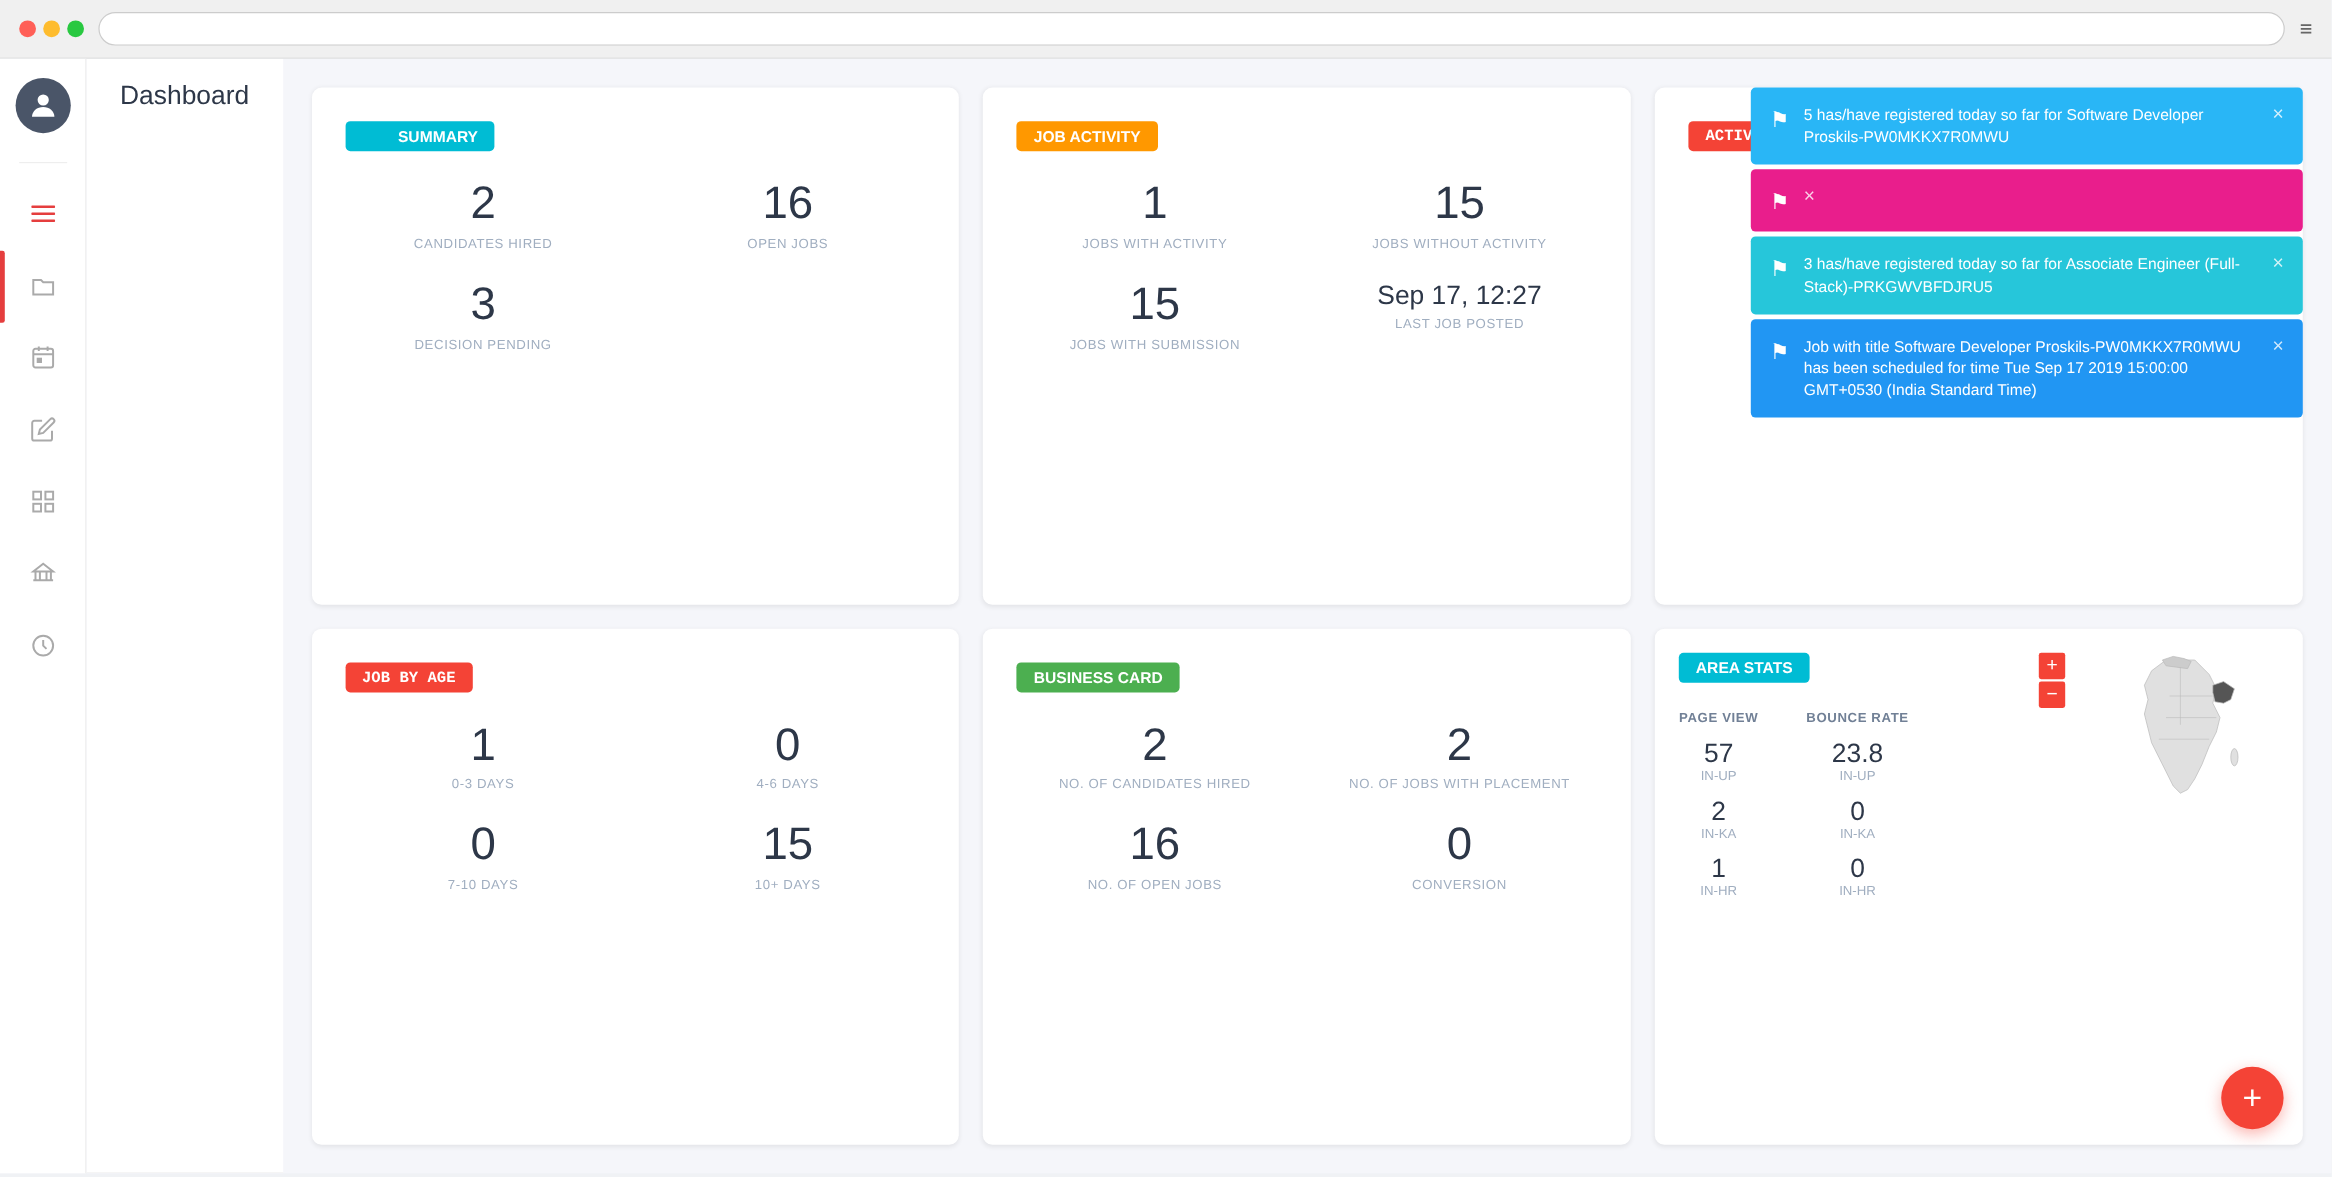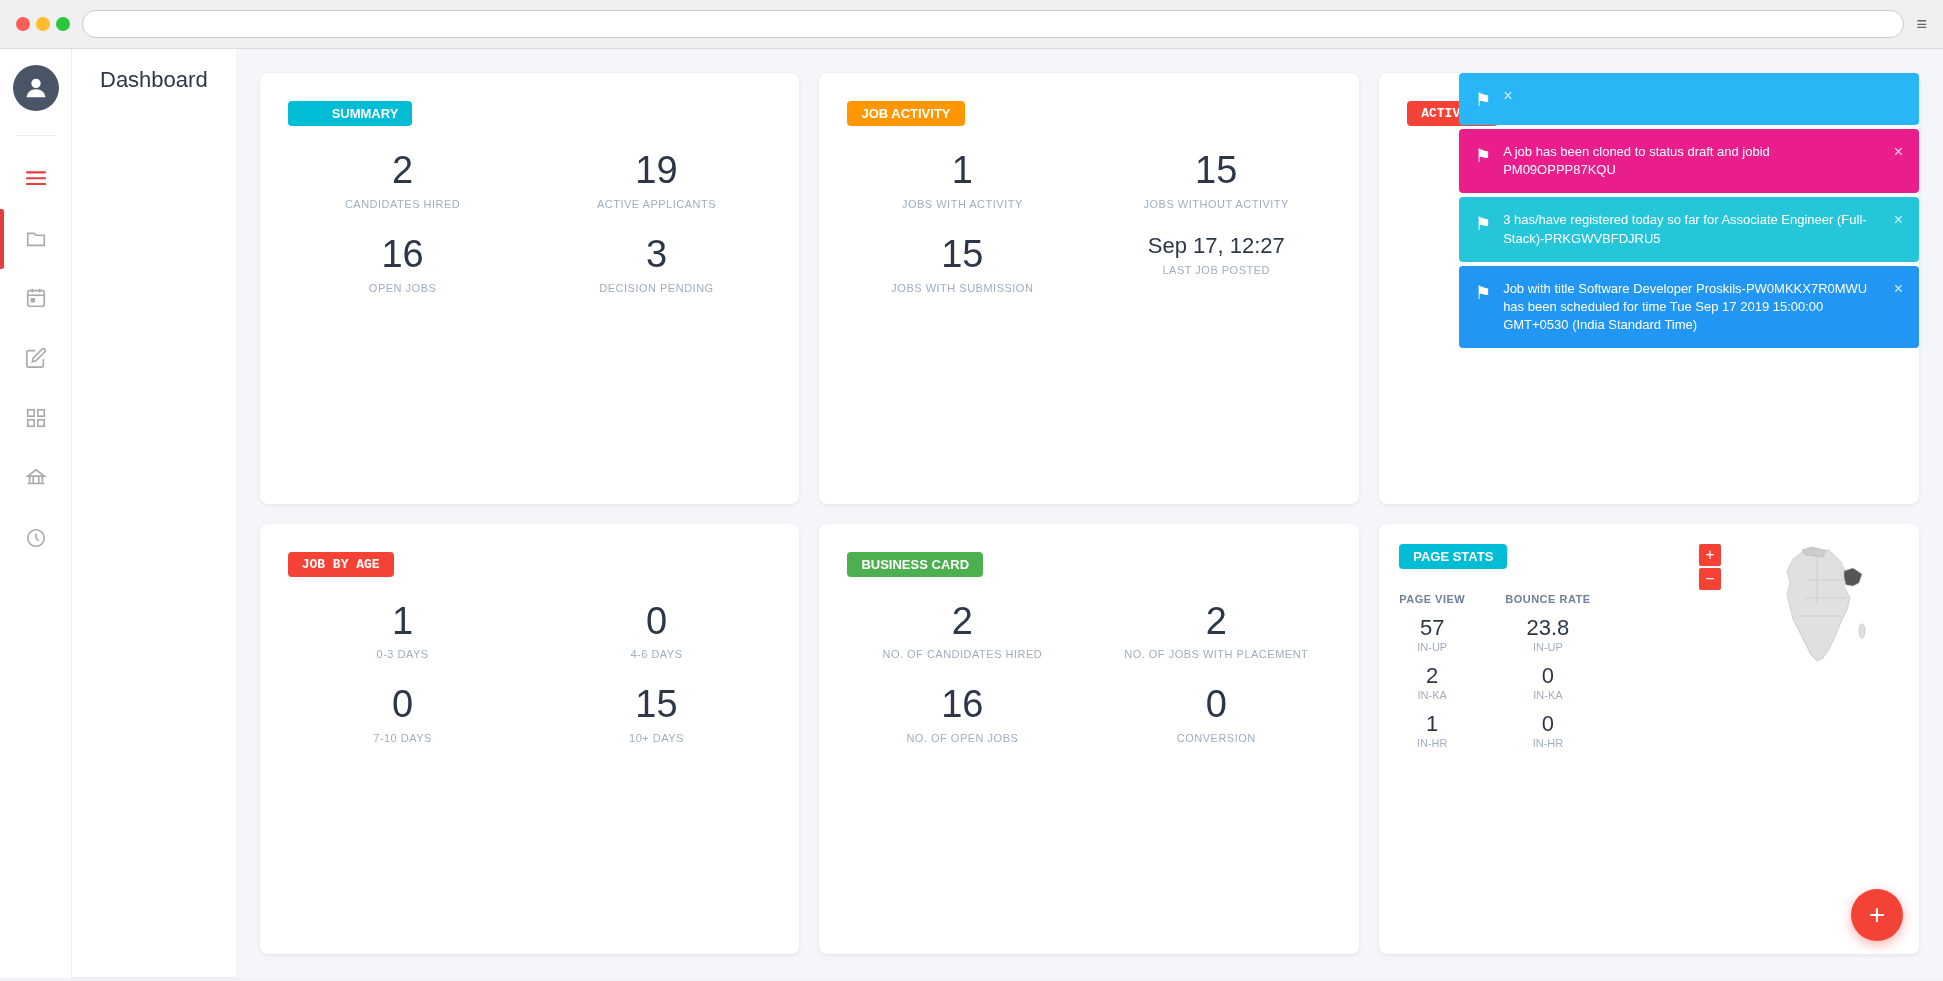--- a/index.html
+++ b/index.html
@@ -355,25 +355,25 @@
   <div class="main-content">
     <div class="header">
       <h1 class="header-title">Dashboard</h1>
     </div>
 
     <div class="dashboard">
 
       <div class="notifications-panel">
         <div class="notification notif-blue">
           <span class="notif-icon">⚑</span>
+          <span class="notif-text">5 has/have registered today so far for Software Developer Proskils-PW0MKKX7R0MWU</span>
           <span class="notif-close">×</span>
         </div>
         <div class="notification notif-pink">
           <span class="notif-icon">⚑</span>
-          <span class="notif-text">A job has been cloned to status draft and jobid PM09OPPP87KQU</span>
           <span class="notif-close">×</span>
         </div>
         <div class="notification notif-blue2">
           <span class="notif-icon">⚑</span>
           <span class="notif-text">3 has/have registered today so far for Associate Engineer (Full-Stack)-PRKGWVBFDJRU5</span>
           <span class="notif-close">×</span>
         </div>
         <div class="notification notif-blue3">
           <span class="notif-icon">⚑</span>
           <span class="notif-text">Job with title Software Developer Proskils-PW0MKKX7R0MWU has been scheduled for time Tue Sep 17 2019 15:00:00 GMT+0530 (India Standard Time)</span>
@@ -382,24 +382,20 @@
       </div>
 
       <div class="card">
         <span class="card-badge badge-blue">SUMMARY</span>
         <div class="stats-grid">
           <div class="stat-item">
             <div class="stat-number">2</div>
             <div class="stat-label">CANDIDATES HIRED</div>
           </div>
           <div class="stat-item">
-            <div class="stat-number">19</div>
-            <div class="stat-label">ACTIVE APPLICANTS</div>
-          </div>
-          <div class="stat-item">
             <div class="stat-number">16</div>
             <div class="stat-label">OPEN JOBS</div>
           </div>
           <div class="stat-item">
             <div class="stat-number">3</div>
             <div class="stat-label">DECISION PENDING</div>
           </div>
         </div>
       </div>
 
@@ -478,21 +474,21 @@
           </div>
           <div class="stat-item">
             <div class="stat-number">0</div>
             <div class="stat-label">CONVERSION</div>
           </div>
         </div>
       </div>
 
       <div class="card area-stats-card">
         <div class="area-stats-data">
-          <span class="card-badge badge-cyan" style="margin-bottom:16px;">PAGE STATS</span>
+          <span class="card-badge badge-cyan" style="margin-bottom:16px;">AREA STATS</span>
           <div style="display:flex; gap:40px; margin-top:8px;">
             <div style="text-align:center;">
               <div class="area-col-header">PAGE VIEW</div>
               <div class="area-stat-number">57</div>
               <div class="area-stat-label">IN-UP</div>
               <div style="margin-top:10px;" class="area-stat-number">2</div>
               <div class="area-stat-label">IN-KA</div>
               <div style="margin-top:10px;" class="area-stat-number">1</div>
               <div class="area-stat-label">IN-HR</div>
             </div>

